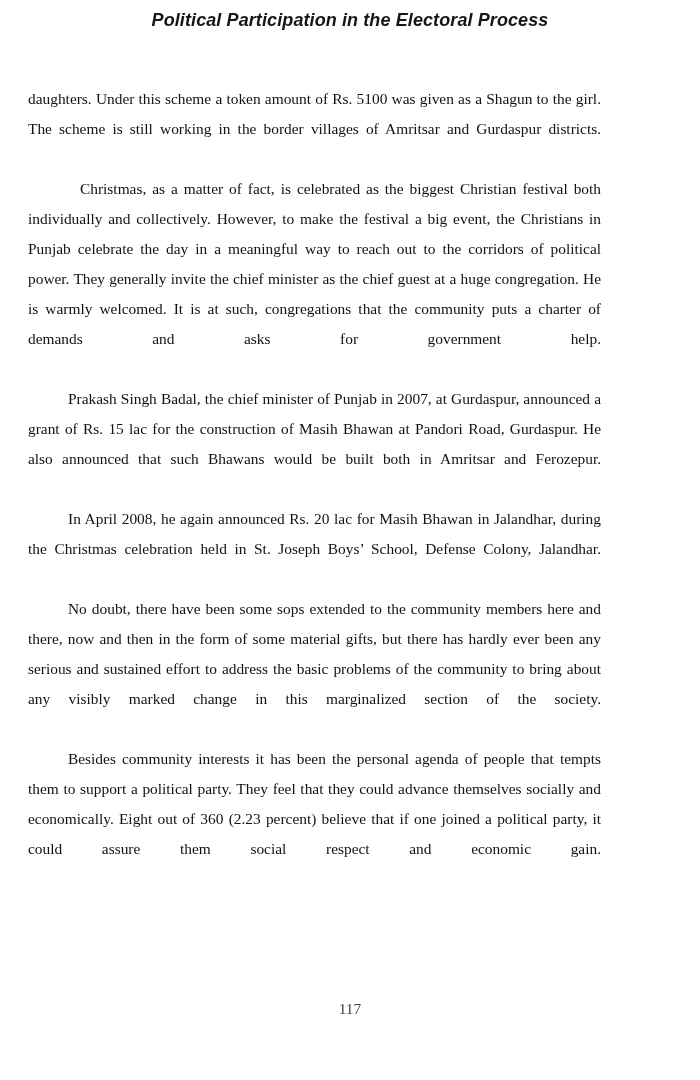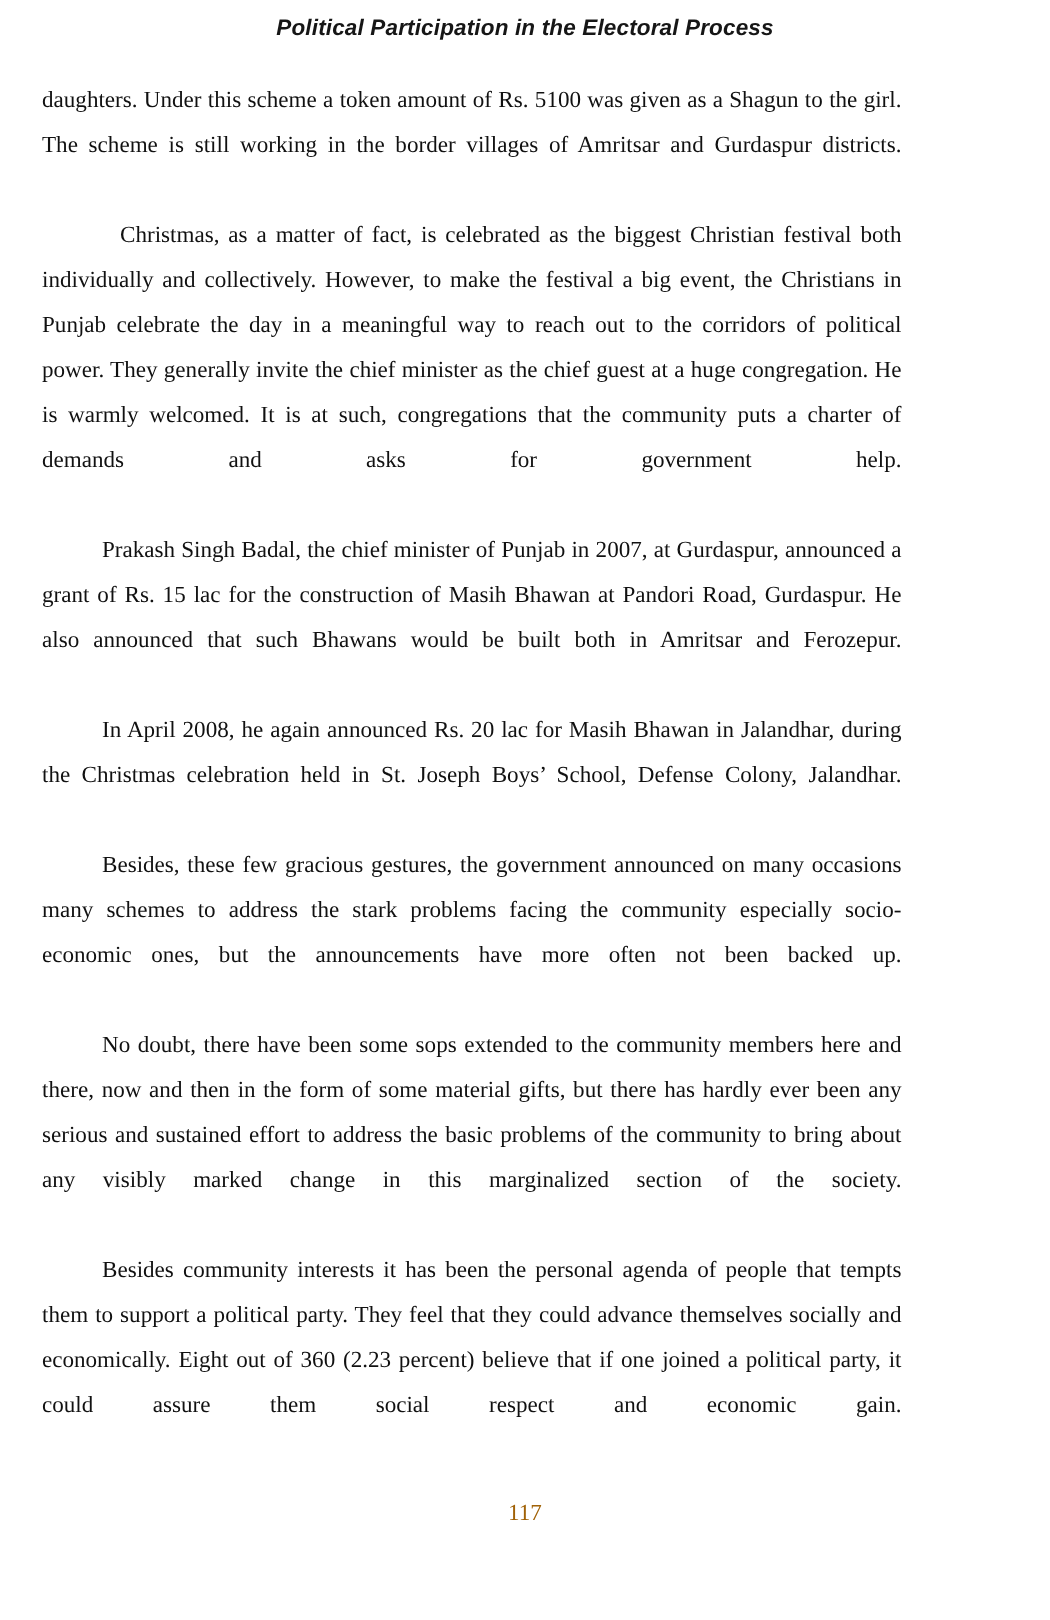--- a/index.html
+++ b/index.html
@@ -29,21 +29,21 @@
   
   .running-head {
     position: absolute;
     top: 10px;
     left: 0;
     width: 700px;
     text-align: center;
     font-family: "Liberation Sans", "DejaVu Sans", sans-serif;
     font-style: italic;
     font-weight: 600;
-    font-size: 15px;
+    font-size: 18px;
     letter-spacing: 0.1px;
     color: #161616;
     white-space: nowrap;
   }
 
   
   .text-body {
     position: absolute;
     top: 52px;
     left: 28px;
@@ -58,20 +58,21 @@
     line-height: 30px;
     color: #111111;
     text-indent: 40px;
     hyphens: none;
     word-spacing: 0.2px;
   }
 
   
   .para.continued {
     text-indent: 0;
+    margin-top: 32px;
   }
 
   
   .para.wide-indent {
     text-indent: 52px;
   }
 
   
   .para::after {
     content: "";
@@ -81,42 +82,41 @@
 
   
   .folio {
     position: absolute;
     top: 1000px;
     left: 0;
     width: 700px;
     text-align: center;
     font-family: "Liberation Serif", "DejaVu Serif", serif;
     font-size: 15.4px;
-    color: #a16207;
+    color: #404040;
   }
 </style>
 </head>
 <body>
 
 <div class="page">
 
   <div class="running-head">Political Participation in the Electoral Process</div>
 
   <div class="text-body">
 
     <p class="para continued">daughters. Under this scheme a token amount of Rs. 5100 was given as a Shagun to the girl. The scheme is still working in the border villages of Amritsar and Gurdaspur districts.</p>
 
     <p class="para wide-indent">Christmas, as a matter of fact, is celebrated as the biggest Christian festival both individually and collectively. However, to make the festival a big event, the Christians in Punjab celebrate the day in a meaningful way to reach out to the corridors of political power. They generally invite the chief minister as the chief guest at a huge congregation. He is warmly welcomed. It is at such, congregations that the community puts a charter of demands and asks for government help.</p>
 
     <p class="para">Prakash Singh Badal, the chief minister of Punjab in 2007, at Gurdaspur, announced a grant of Rs. 15 lac for the construction of Masih Bhawan at Pandori Road, Gurdaspur.    He also announced that such Bhawans would be built both in Amritsar and Ferozepur.</p>
 
     <p class="para">In April 2008, he again announced Rs. 20 lac for Masih Bhawan in Jalandhar, during the Christmas celebration held in St. Joseph Boys’ School, Defense Colony, Jalandhar.</p>
 
 
-    <p class="para">Besides, these few gracious gestures, the government announced on many occasions many schemes to address the stark problems facing the community especially socio-economic ones, but the announcements have more often not been backed up.</p>
 
     <p class="para">No doubt, there have been some sops extended to the community members here and there, now and then in the form of some material gifts, but there has hardly ever been any serious and sustained effort to address the basic problems of the community to bring about any visibly marked change in this marginalized section of the society.</p>
 
     <p class="para">Besides community interests it has been the personal agenda of people that tempts them to support a political party. They feel that they could advance themselves socially and economically. Eight out of 360 (2.23 percent) believe that if one joined a political party, it could assure them social respect and economic gain.</p>
 
   </div>
 
   <div class="folio">117</div>
 
 </div>

